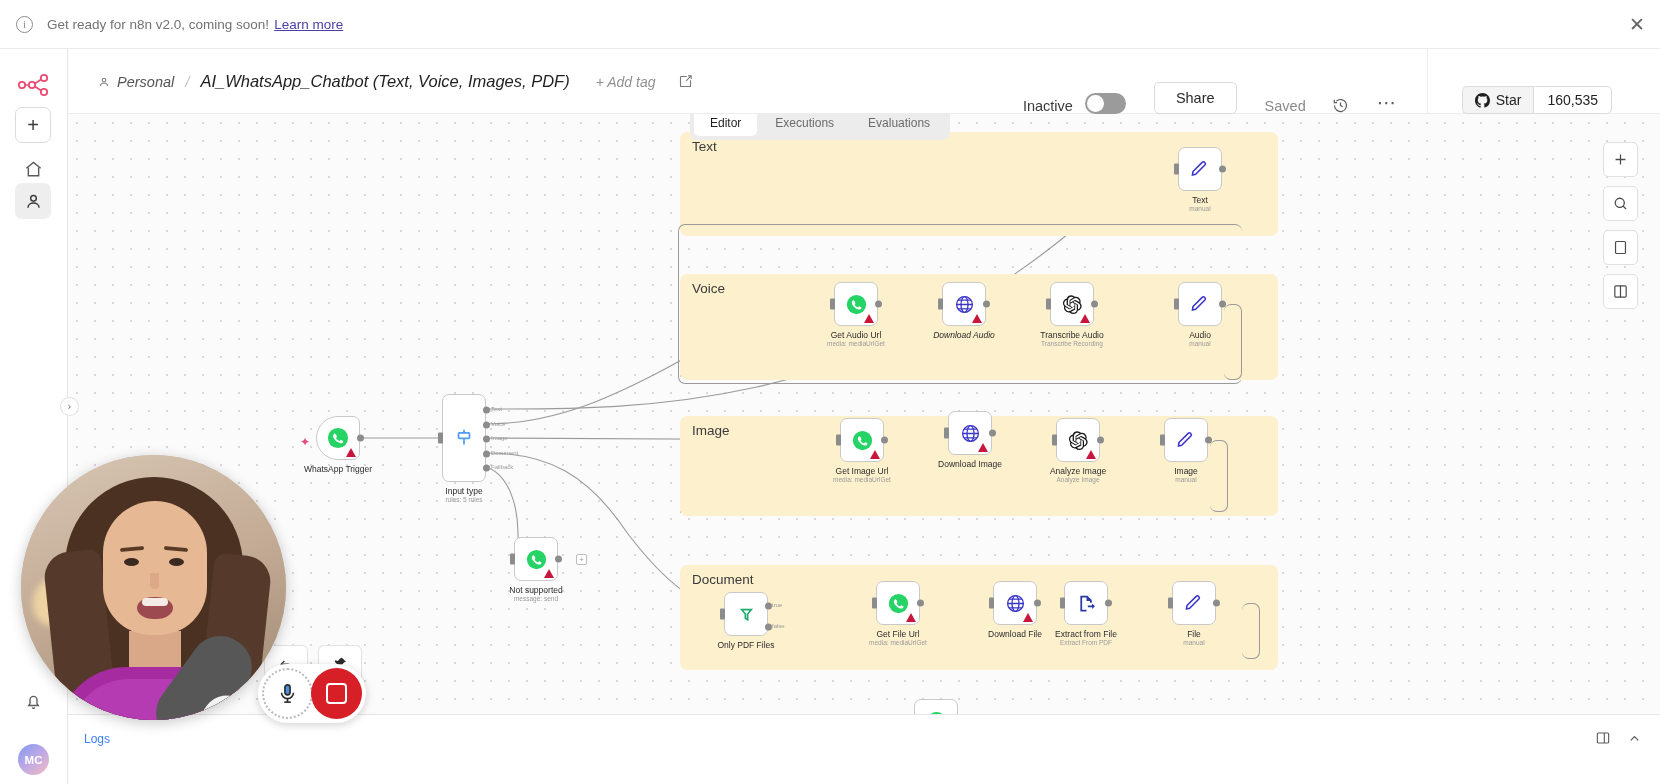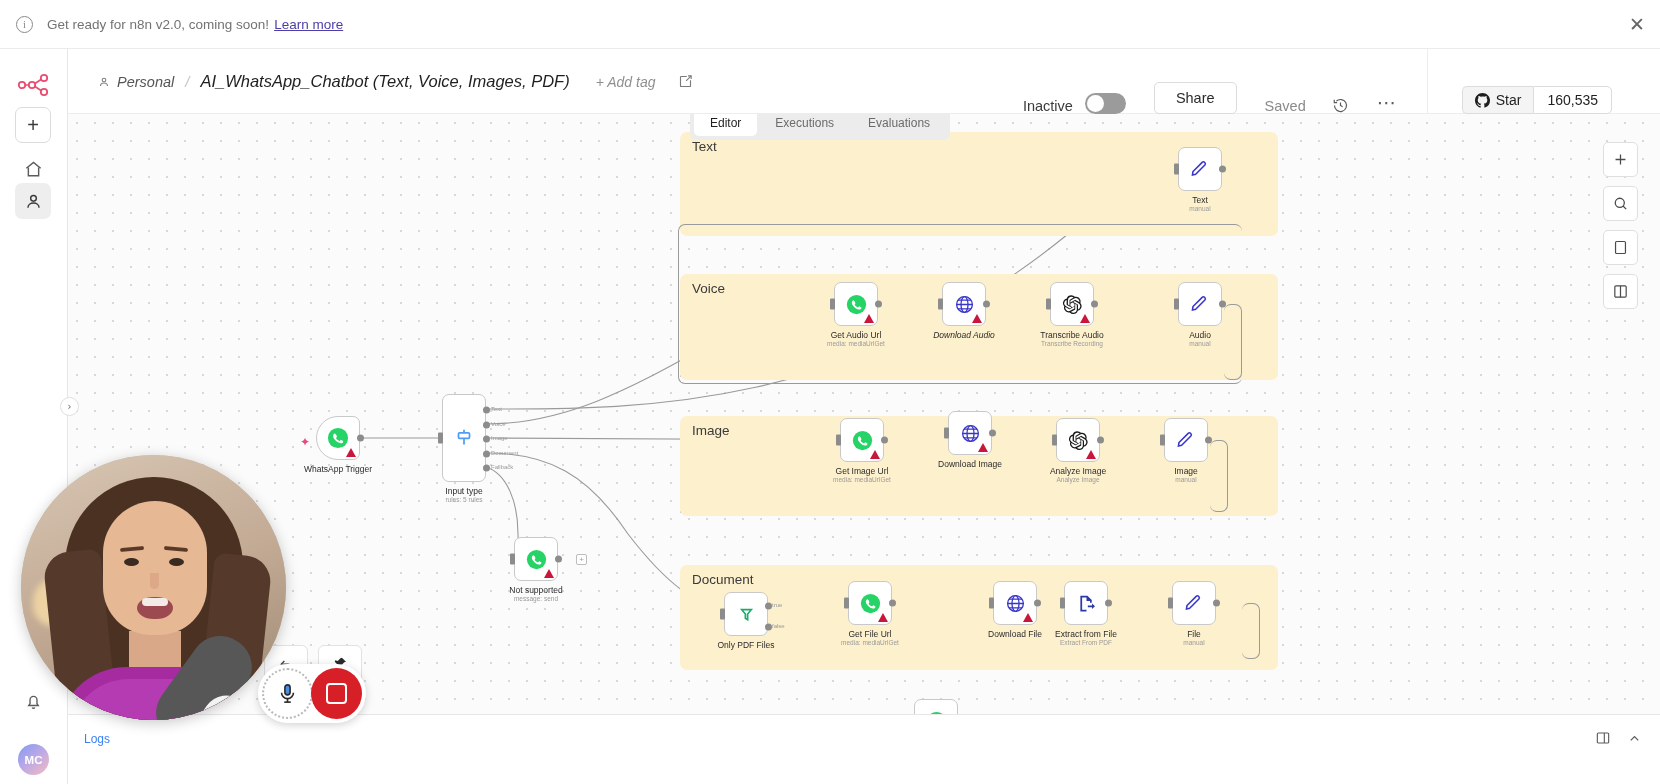--- a/index.html
+++ b/index.html
@@ -599,21 +599,21 @@
           <path d="M6.5 6.5h11l-4.2 5v6.5l-2.6-1.6V11.5Z"></path>
         </svg>
         <div class="port" style="top:13px; right:-5px;"></div>
         <div class="port" style="top:34px; right:-5px;"></div>
         <div class="port-lbl" style="left:47px; top:9px;">true</div>
         <div class="port-lbl" style="left:47px; top:30px;">false</div>
       </div>
       <div class="node-label">Only PDF Files</div>
     </div>
 
-    <div class="node" style="left:780px; top:467px;">
+    <div class="node" style="left:808px; top:467px;">
       <div class="node-box">
         <div class="port-in"></div>
         <svg width="21" height="21" viewBox="0 0 24 24">
           <circle cx="12" cy="12" r="11" fill="#25d366"></circle>
           <path d="M8.6 7.2c-.3 0-.7.1-1 .5-.4.4-.9 1-.9 2.3s1 2.7 1.1 2.9c.1.2 1.9 3 4.7 4.1 2.3.9 2.8.7 3.3.7.5-.1 1.5-.6 1.7-1.2.2-.6.2-1.1.2-1.2-.1-.1-.3-.2-.5-.3l-1.8-.9c-.3-.1-.5-.1-.6.1l-.8 1c-.1.2-.3.2-.5.1-.2-.1-1.1-.4-2.1-1.3-.8-.7-1.3-1.5-1.4-1.8-.1-.2 0-.4.1-.5l.4-.5c.1-.2.2-.3.3-.5 0-.2 0-.3-.1-.5l-.8-1.9c-.2-.5-.4-.4-.6-.4Z" fill="#fff"></path>
         </svg>
         <div class="node-warn"></div>
         <div class="port out"></div>
       </div>
       <div class="node-label">Get File Url</div>

